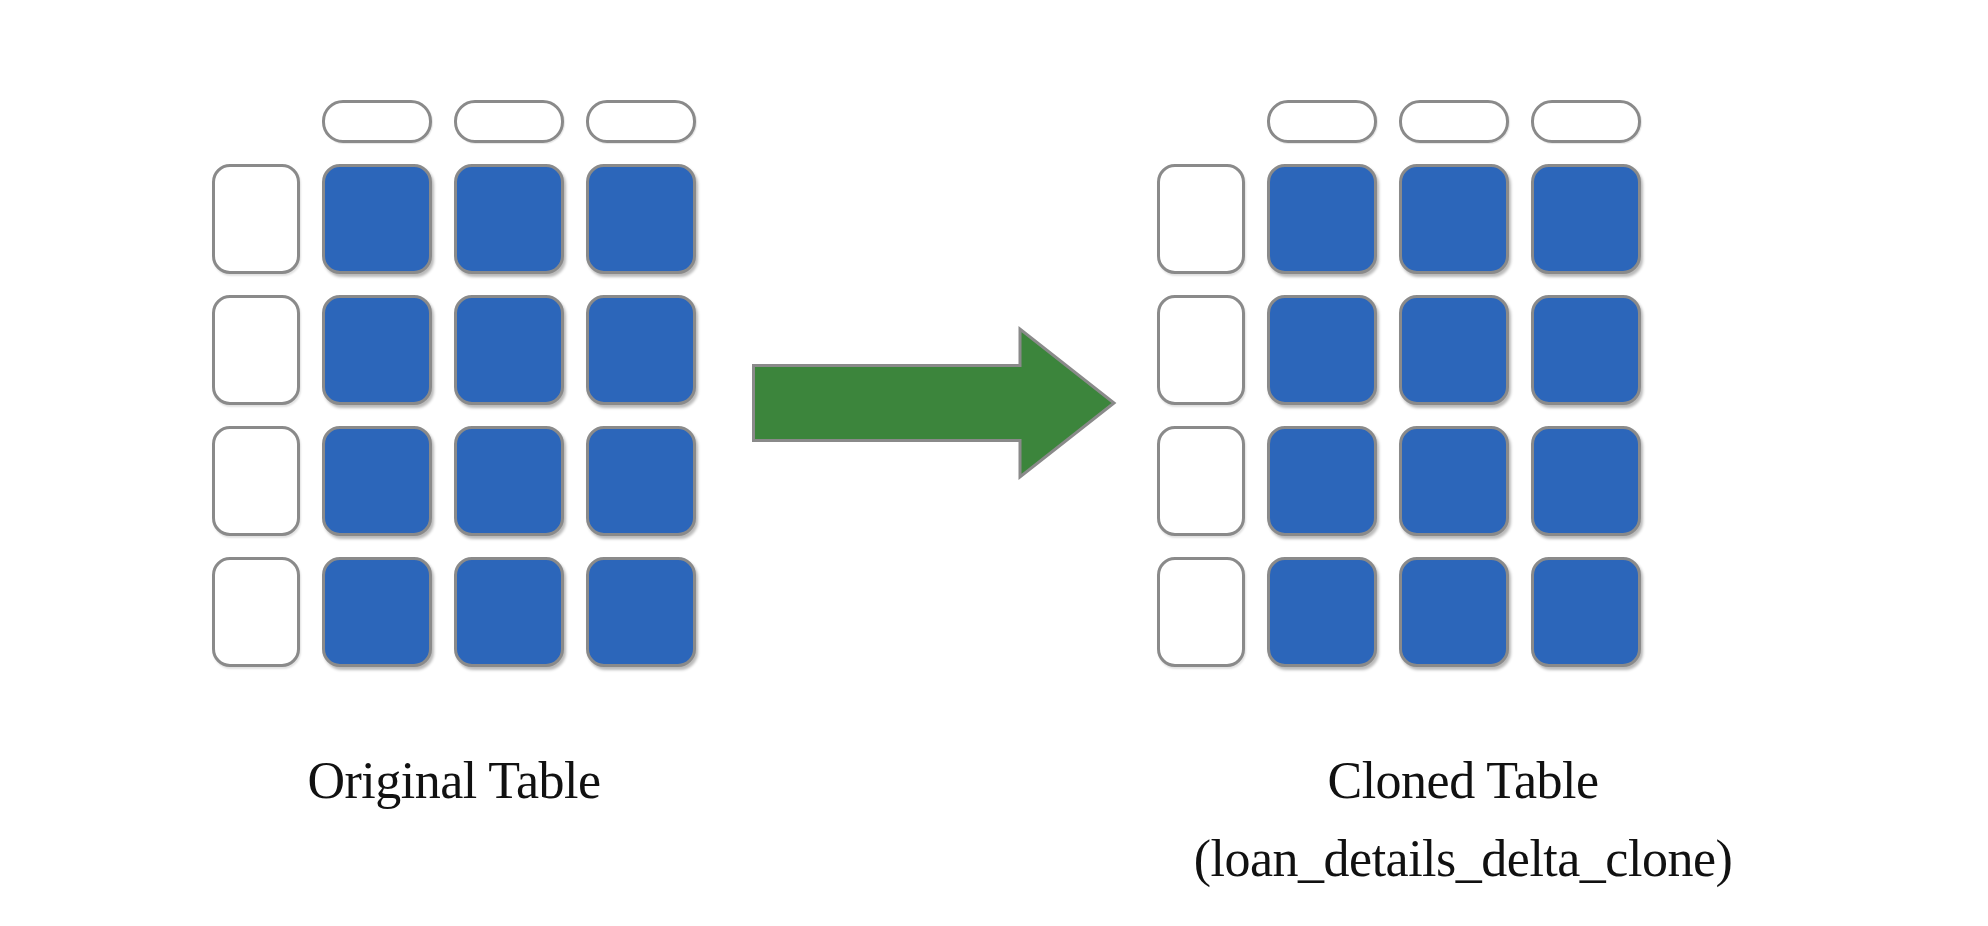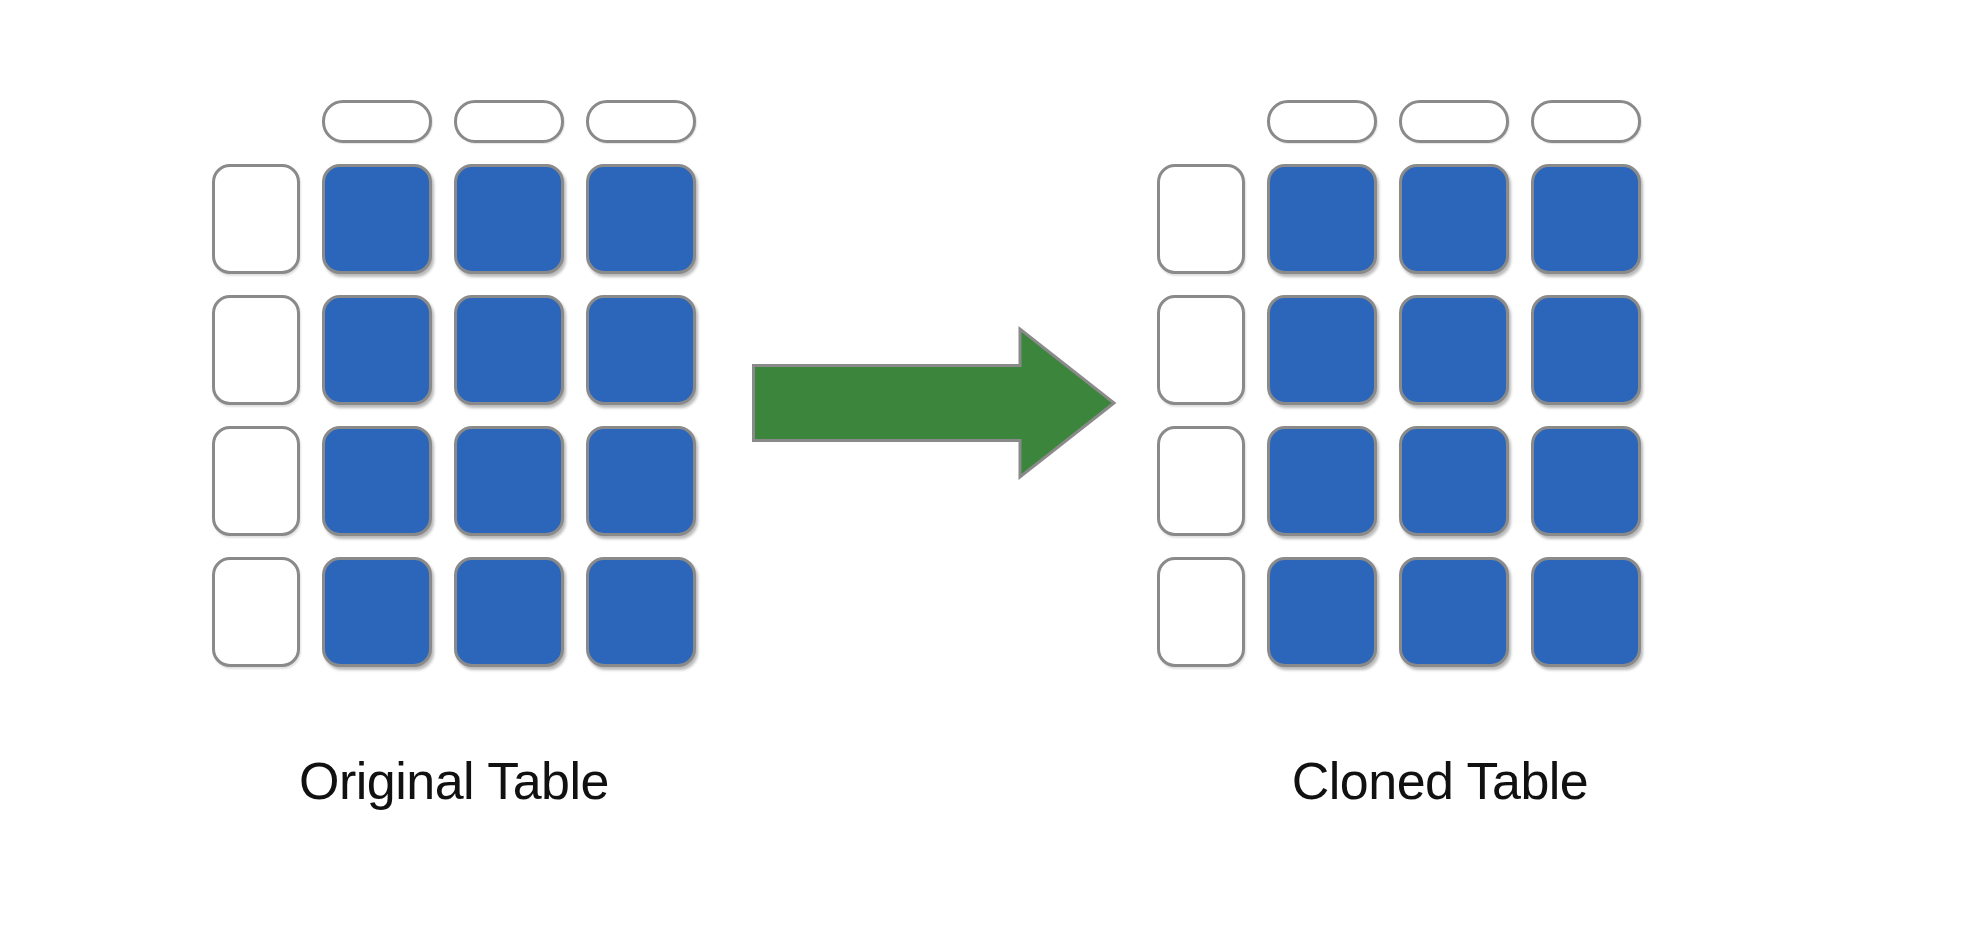--- a/index.html
+++ b/index.html
@@ -7,20 +7,21 @@
     padding: 0;
     background: #ffffff;
     font-family: "Liberation Sans", "DejaVu Sans", sans-serif;
   }
   .canvas {
     position: relative;
     width: 1988px;
     height: 926px;
     background: var(--background, #ffffff);
     overflow: hidden;
+    font-family: Liberation Serif, serif;
   }
 
   
   .table-grid {
     position: absolute;
     display: grid;
     gap: 21px 22px;
   }
   .table-grid.left  { left: 212px;  top: 100px; }
   .table-grid.right { left: 1157px; top: 100px; }
@@ -67,21 +68,21 @@
     top: 742px;
     width: 684px;
     text-align: center;
     font-size: 52px;
     line-height: 78px;
     letter-spacing: -0.5px;
     color: var(--label-text, #111111);
     white-space: nowrap;
   }
   .table-caption.left  { left: 112px; }
-  .table-caption.right { left: 1098px; }
+  .table-caption.right { left: 1121px; }
   .caption-line { display: block; }
 </style>
 </head>
 <body>
 
 <div class="canvas">
 
   <div class="table-grid left" style="grid-template-columns: 88px repeat(3, 110px); grid-template-rows: 43px repeat(4, 110px);">
       <div class="cell corner"></div>
       <div class="cell pill"></div>
@@ -133,15 +134,16 @@
       <div class="cell data"></div>
       <div class="cell data"></div>
     </div>
 
   <div class="table-caption left">
     <span class="caption-line">Original Table</span>
   </div>
 
   <div class="table-caption right">
     <span class="caption-line">Cloned Table</span>
+    <span class="caption-line">(loan_details_delta_clone)</span>
   </div>
 
 </div>
 
 </body></html>

